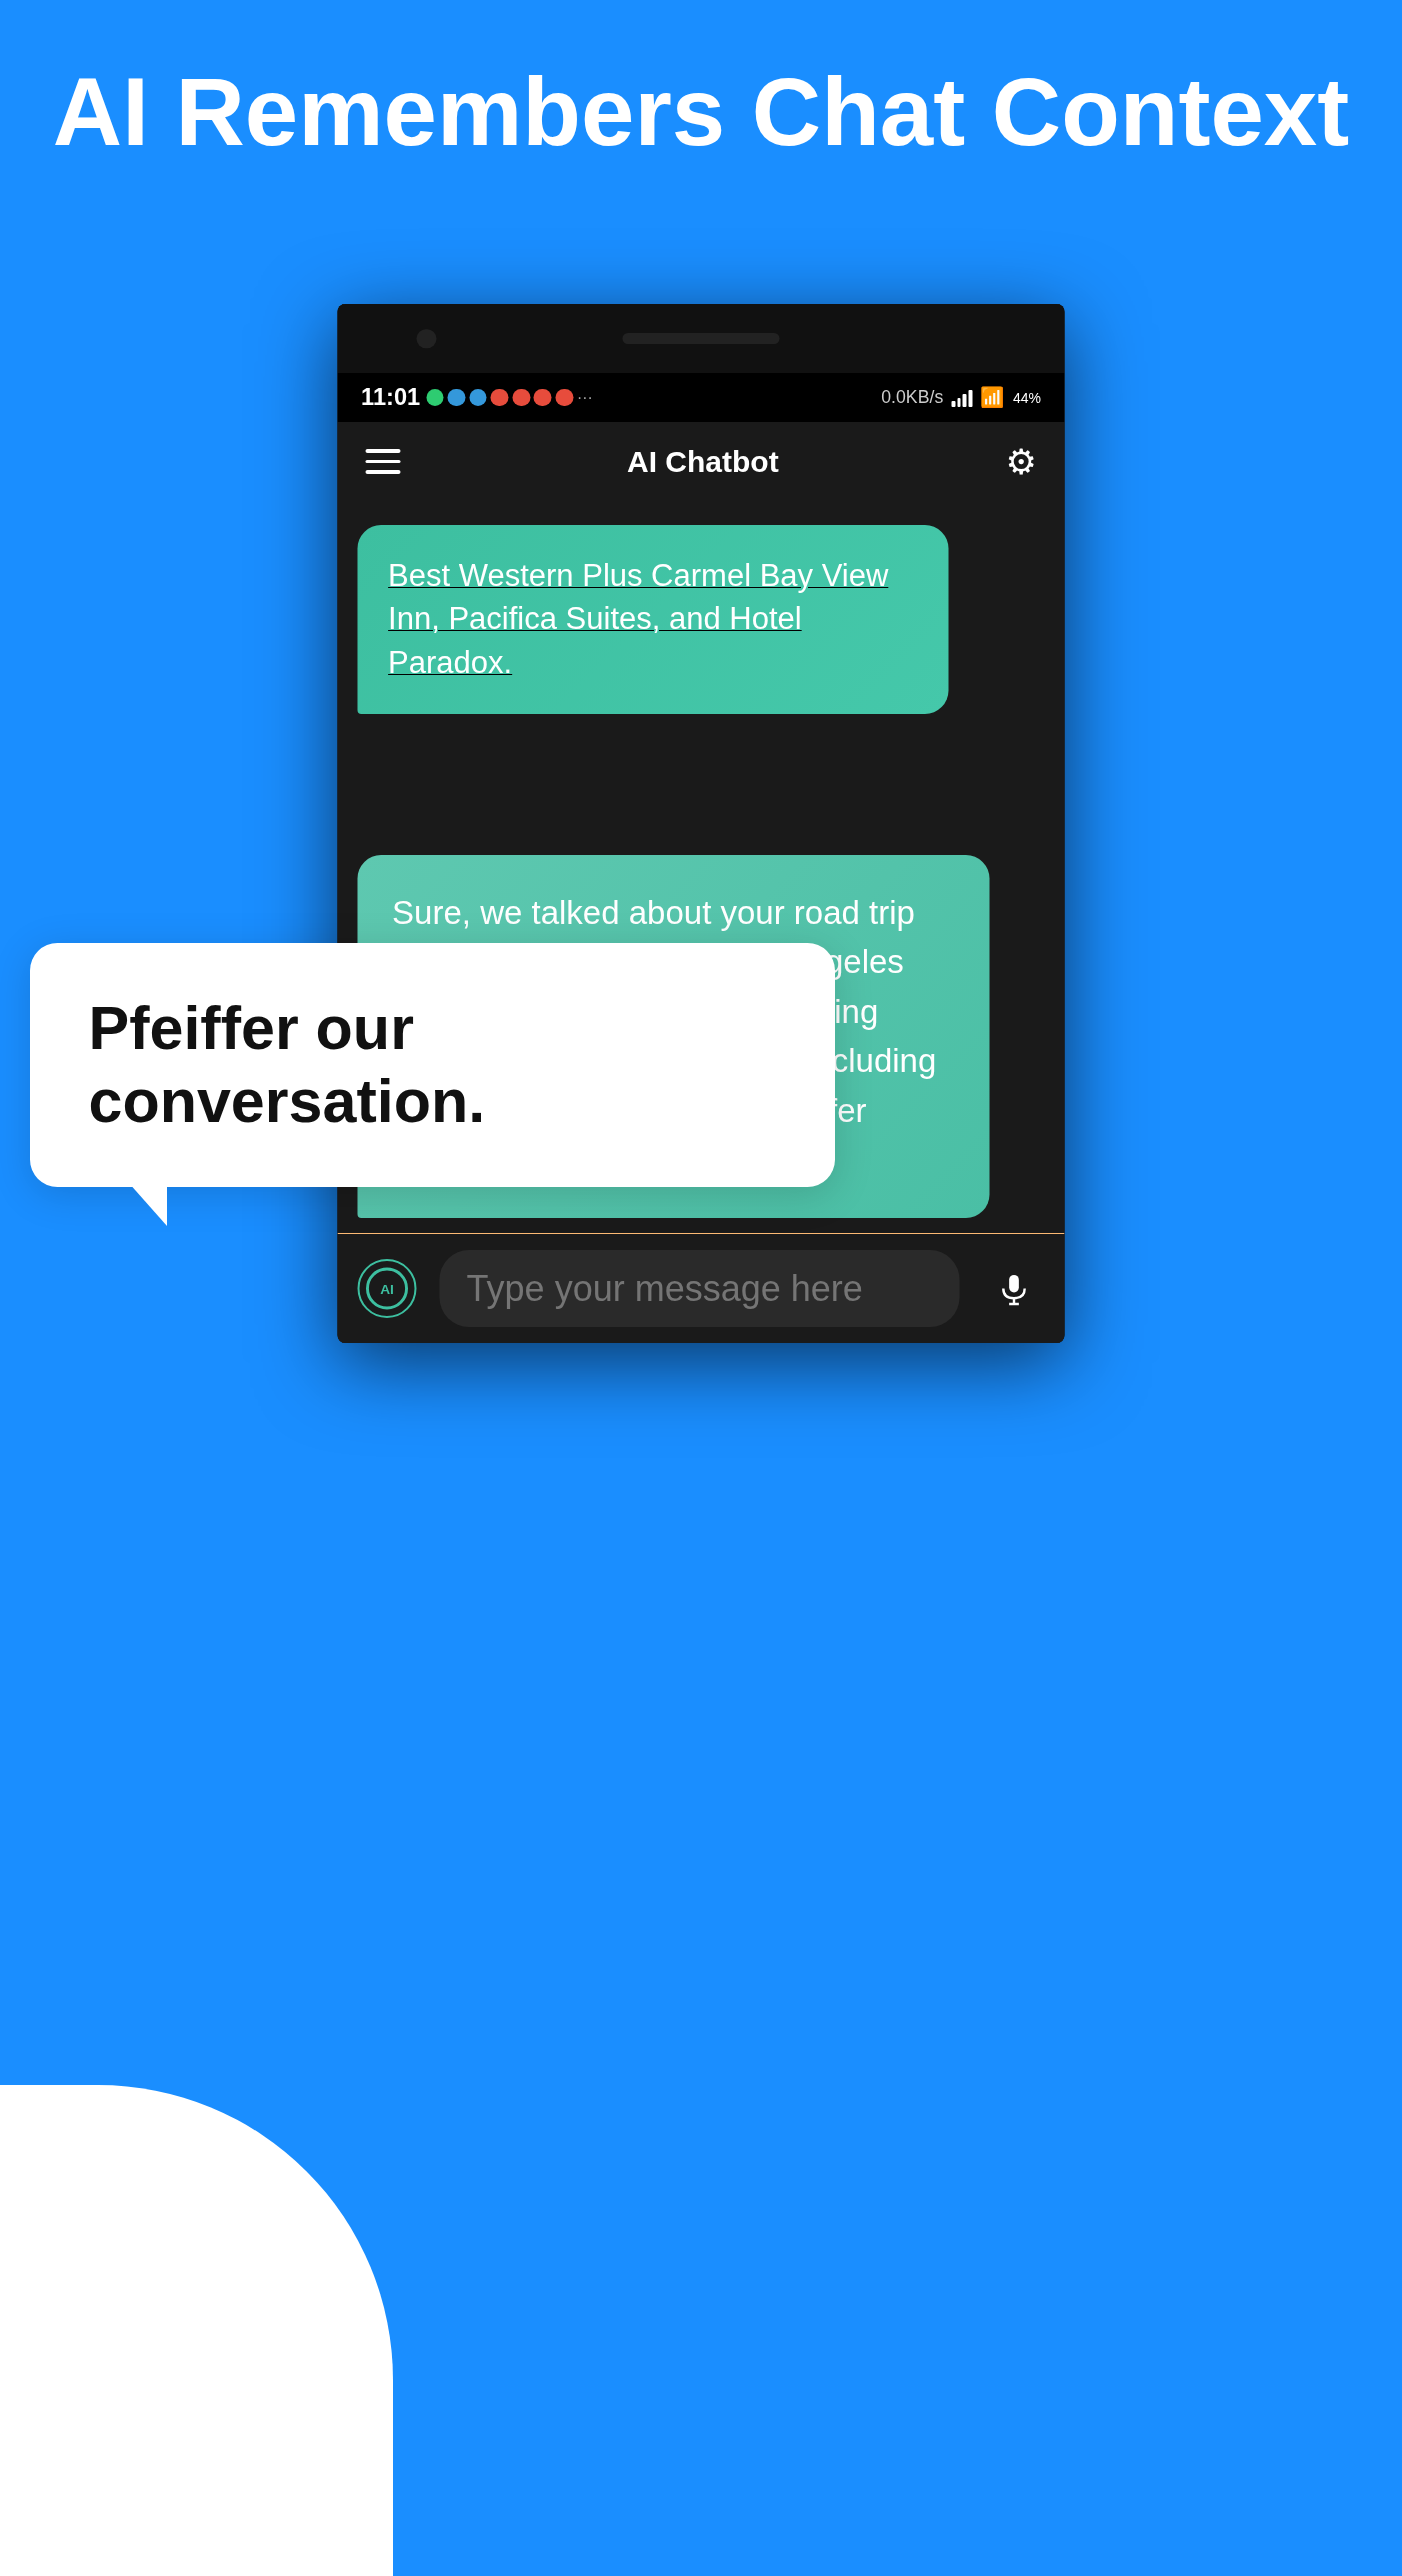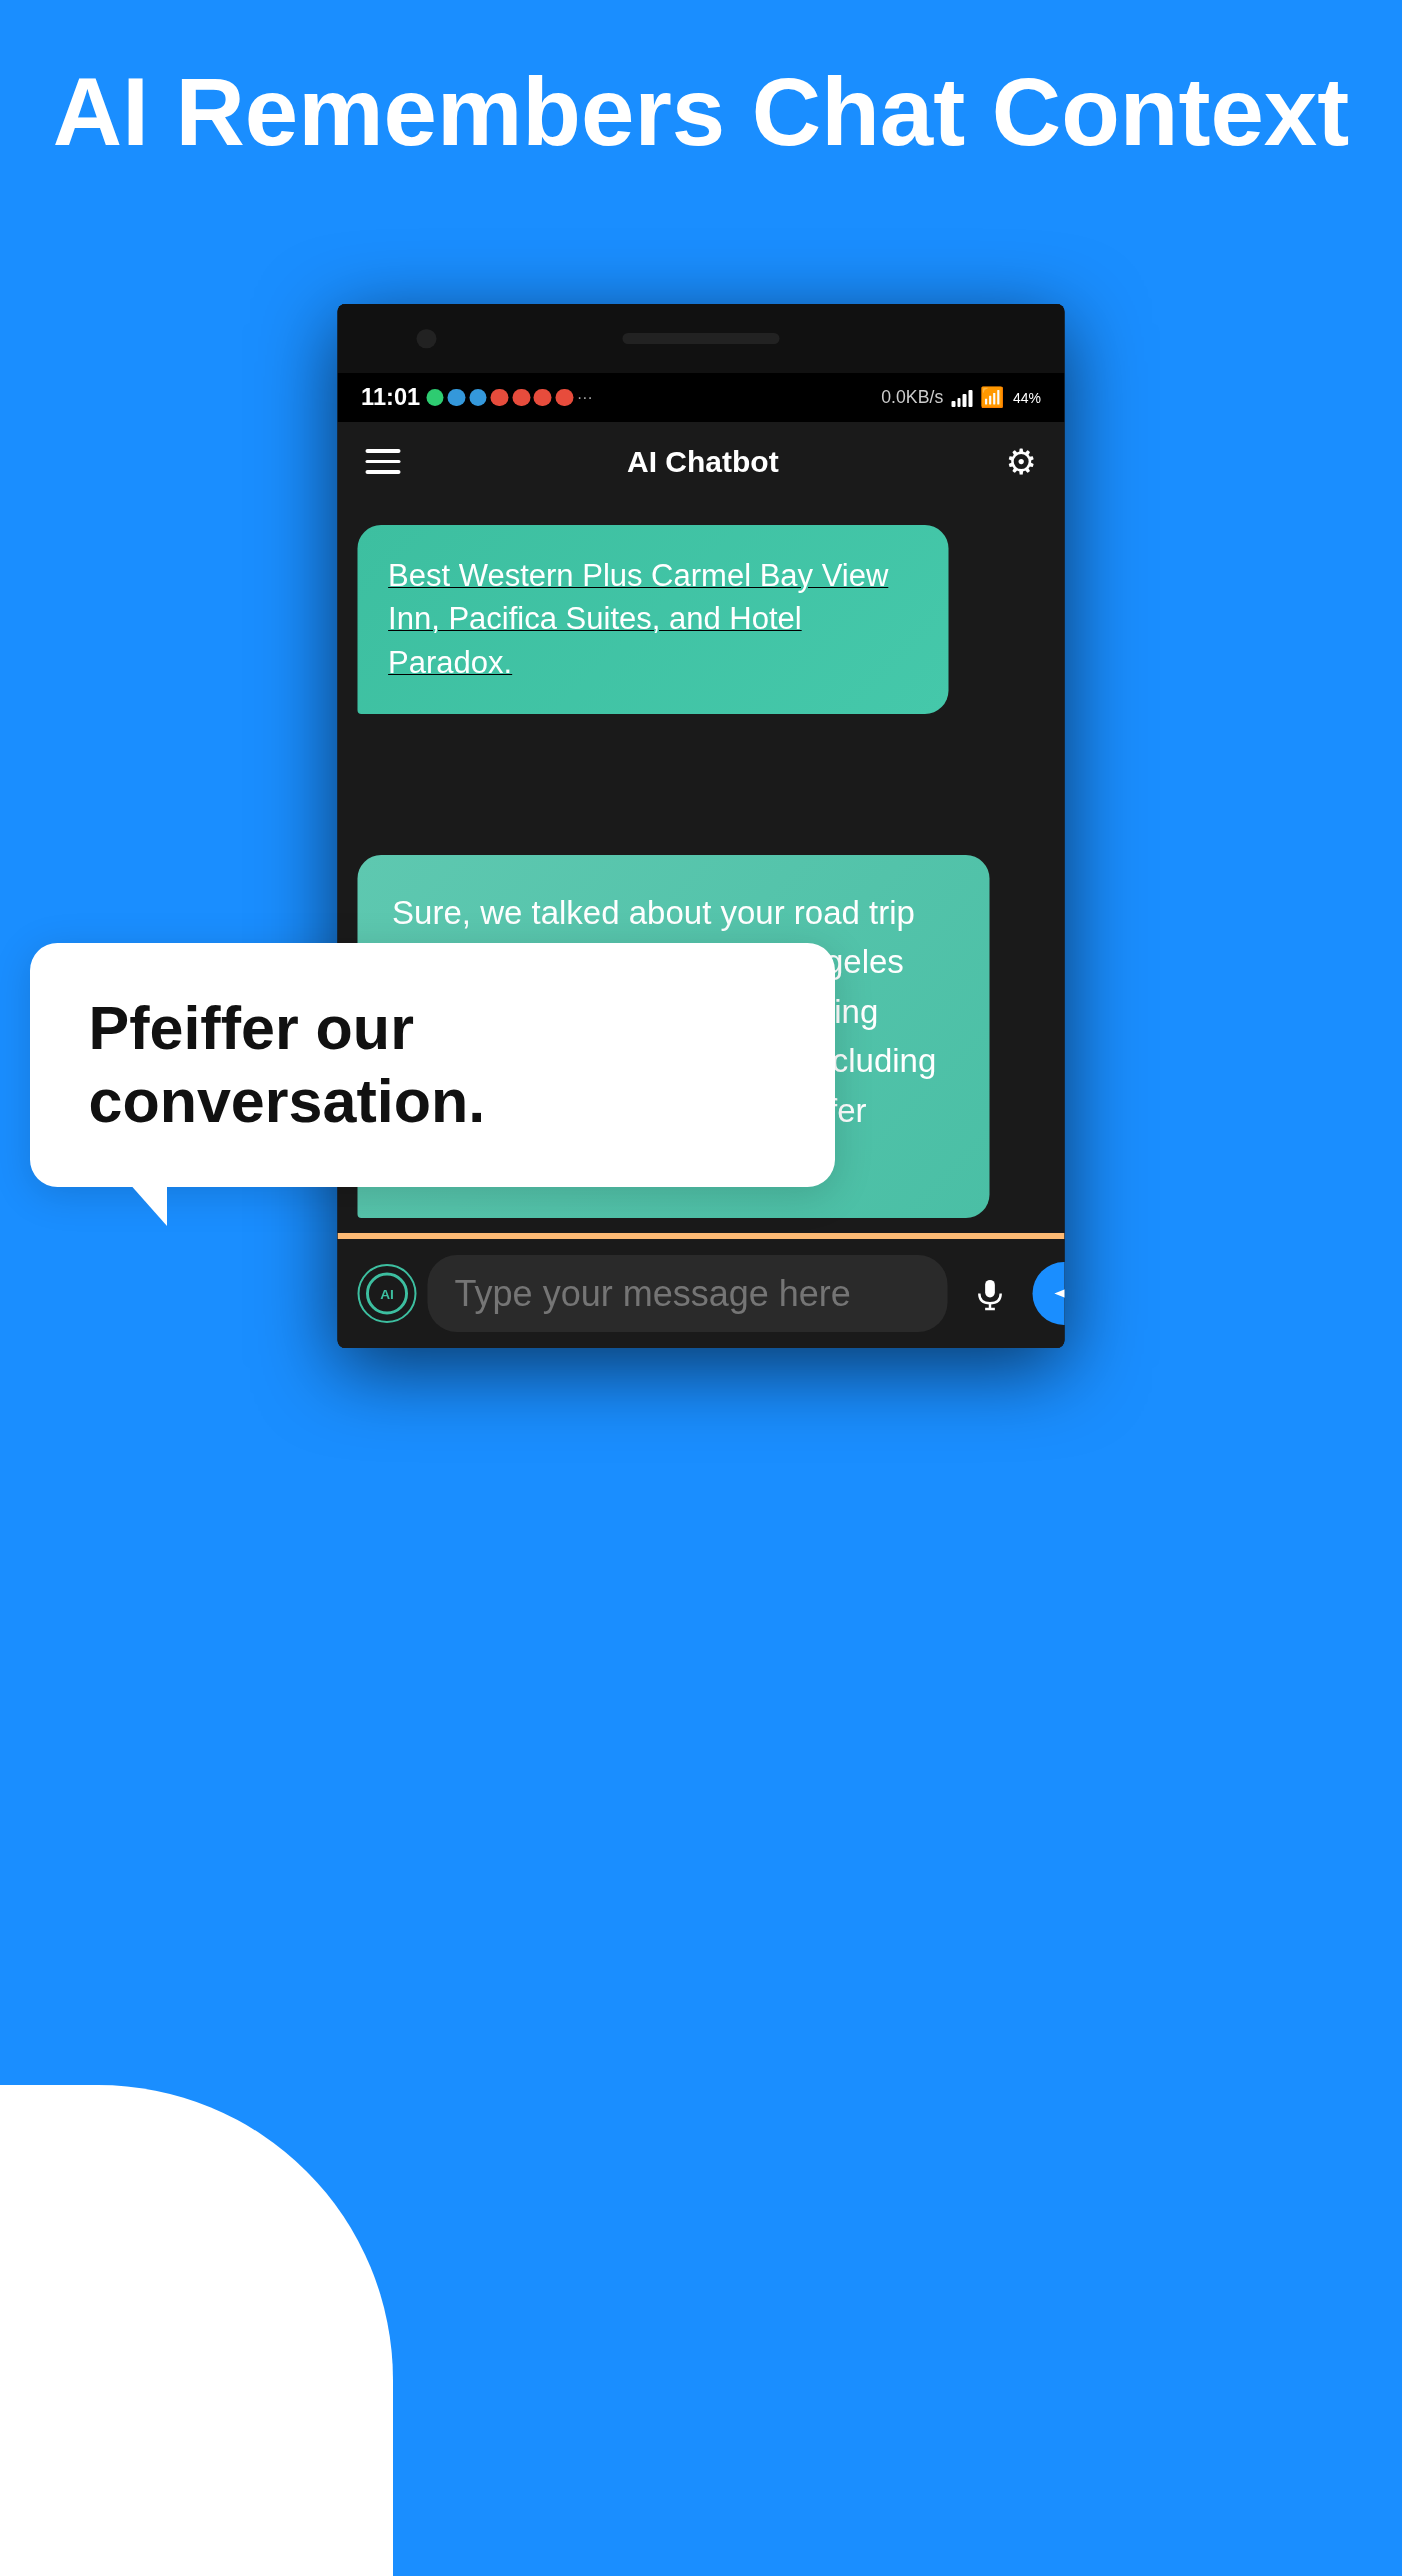--- a/index.html
+++ b/index.html
@@ -163,22 +163,22 @@
       line-height: 1.4;
     }
 
     
     .input-area {
       width: 100%;
       background: #1a1a1a;
       padding: 15.7px 19.6px;
       display: flex;
       align-items: center;
-      gap: 11px;
-      border-top: 6px solid #fdba74;
+      gap: 23px;
+      border-top: 1px solid #fdba74;
     }
 
     .ai-avatar {
       width: 59px;
       height: 59px;
       background: #1a1a1a;
       border: 2.9px solid #3dbfa0;
       border-radius: 50%;
       display: flex;
       align-items: center;

